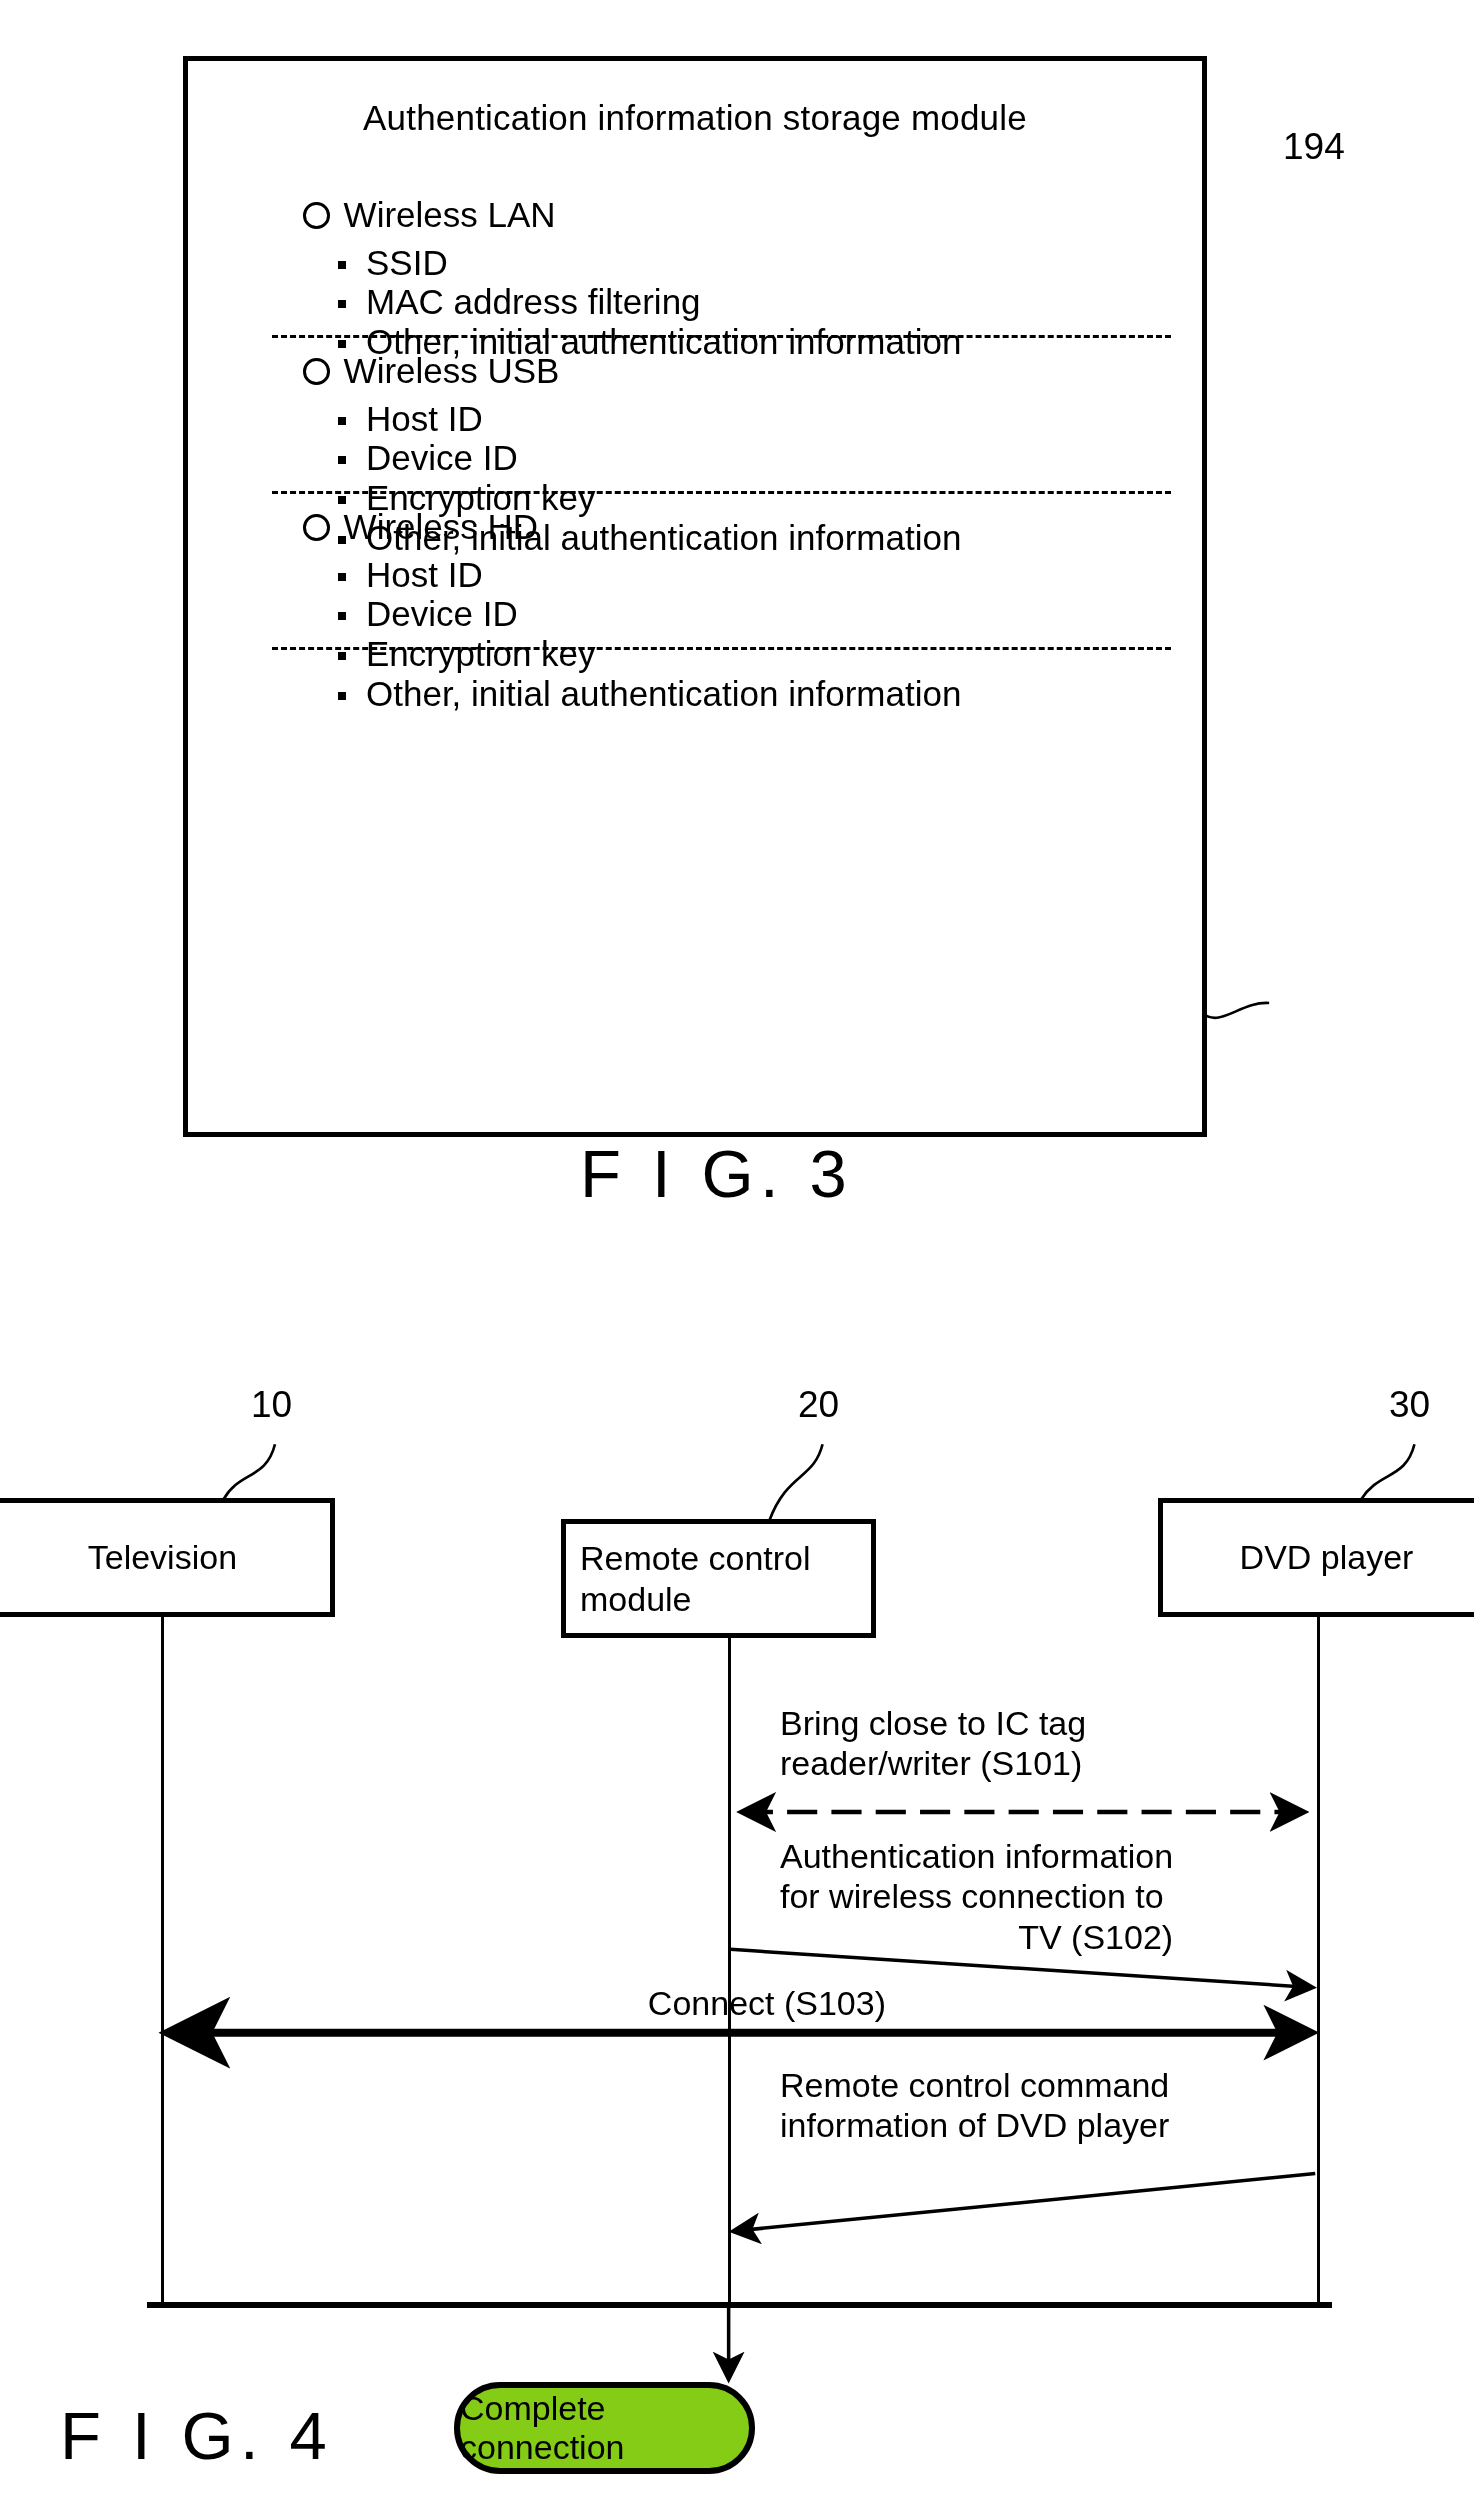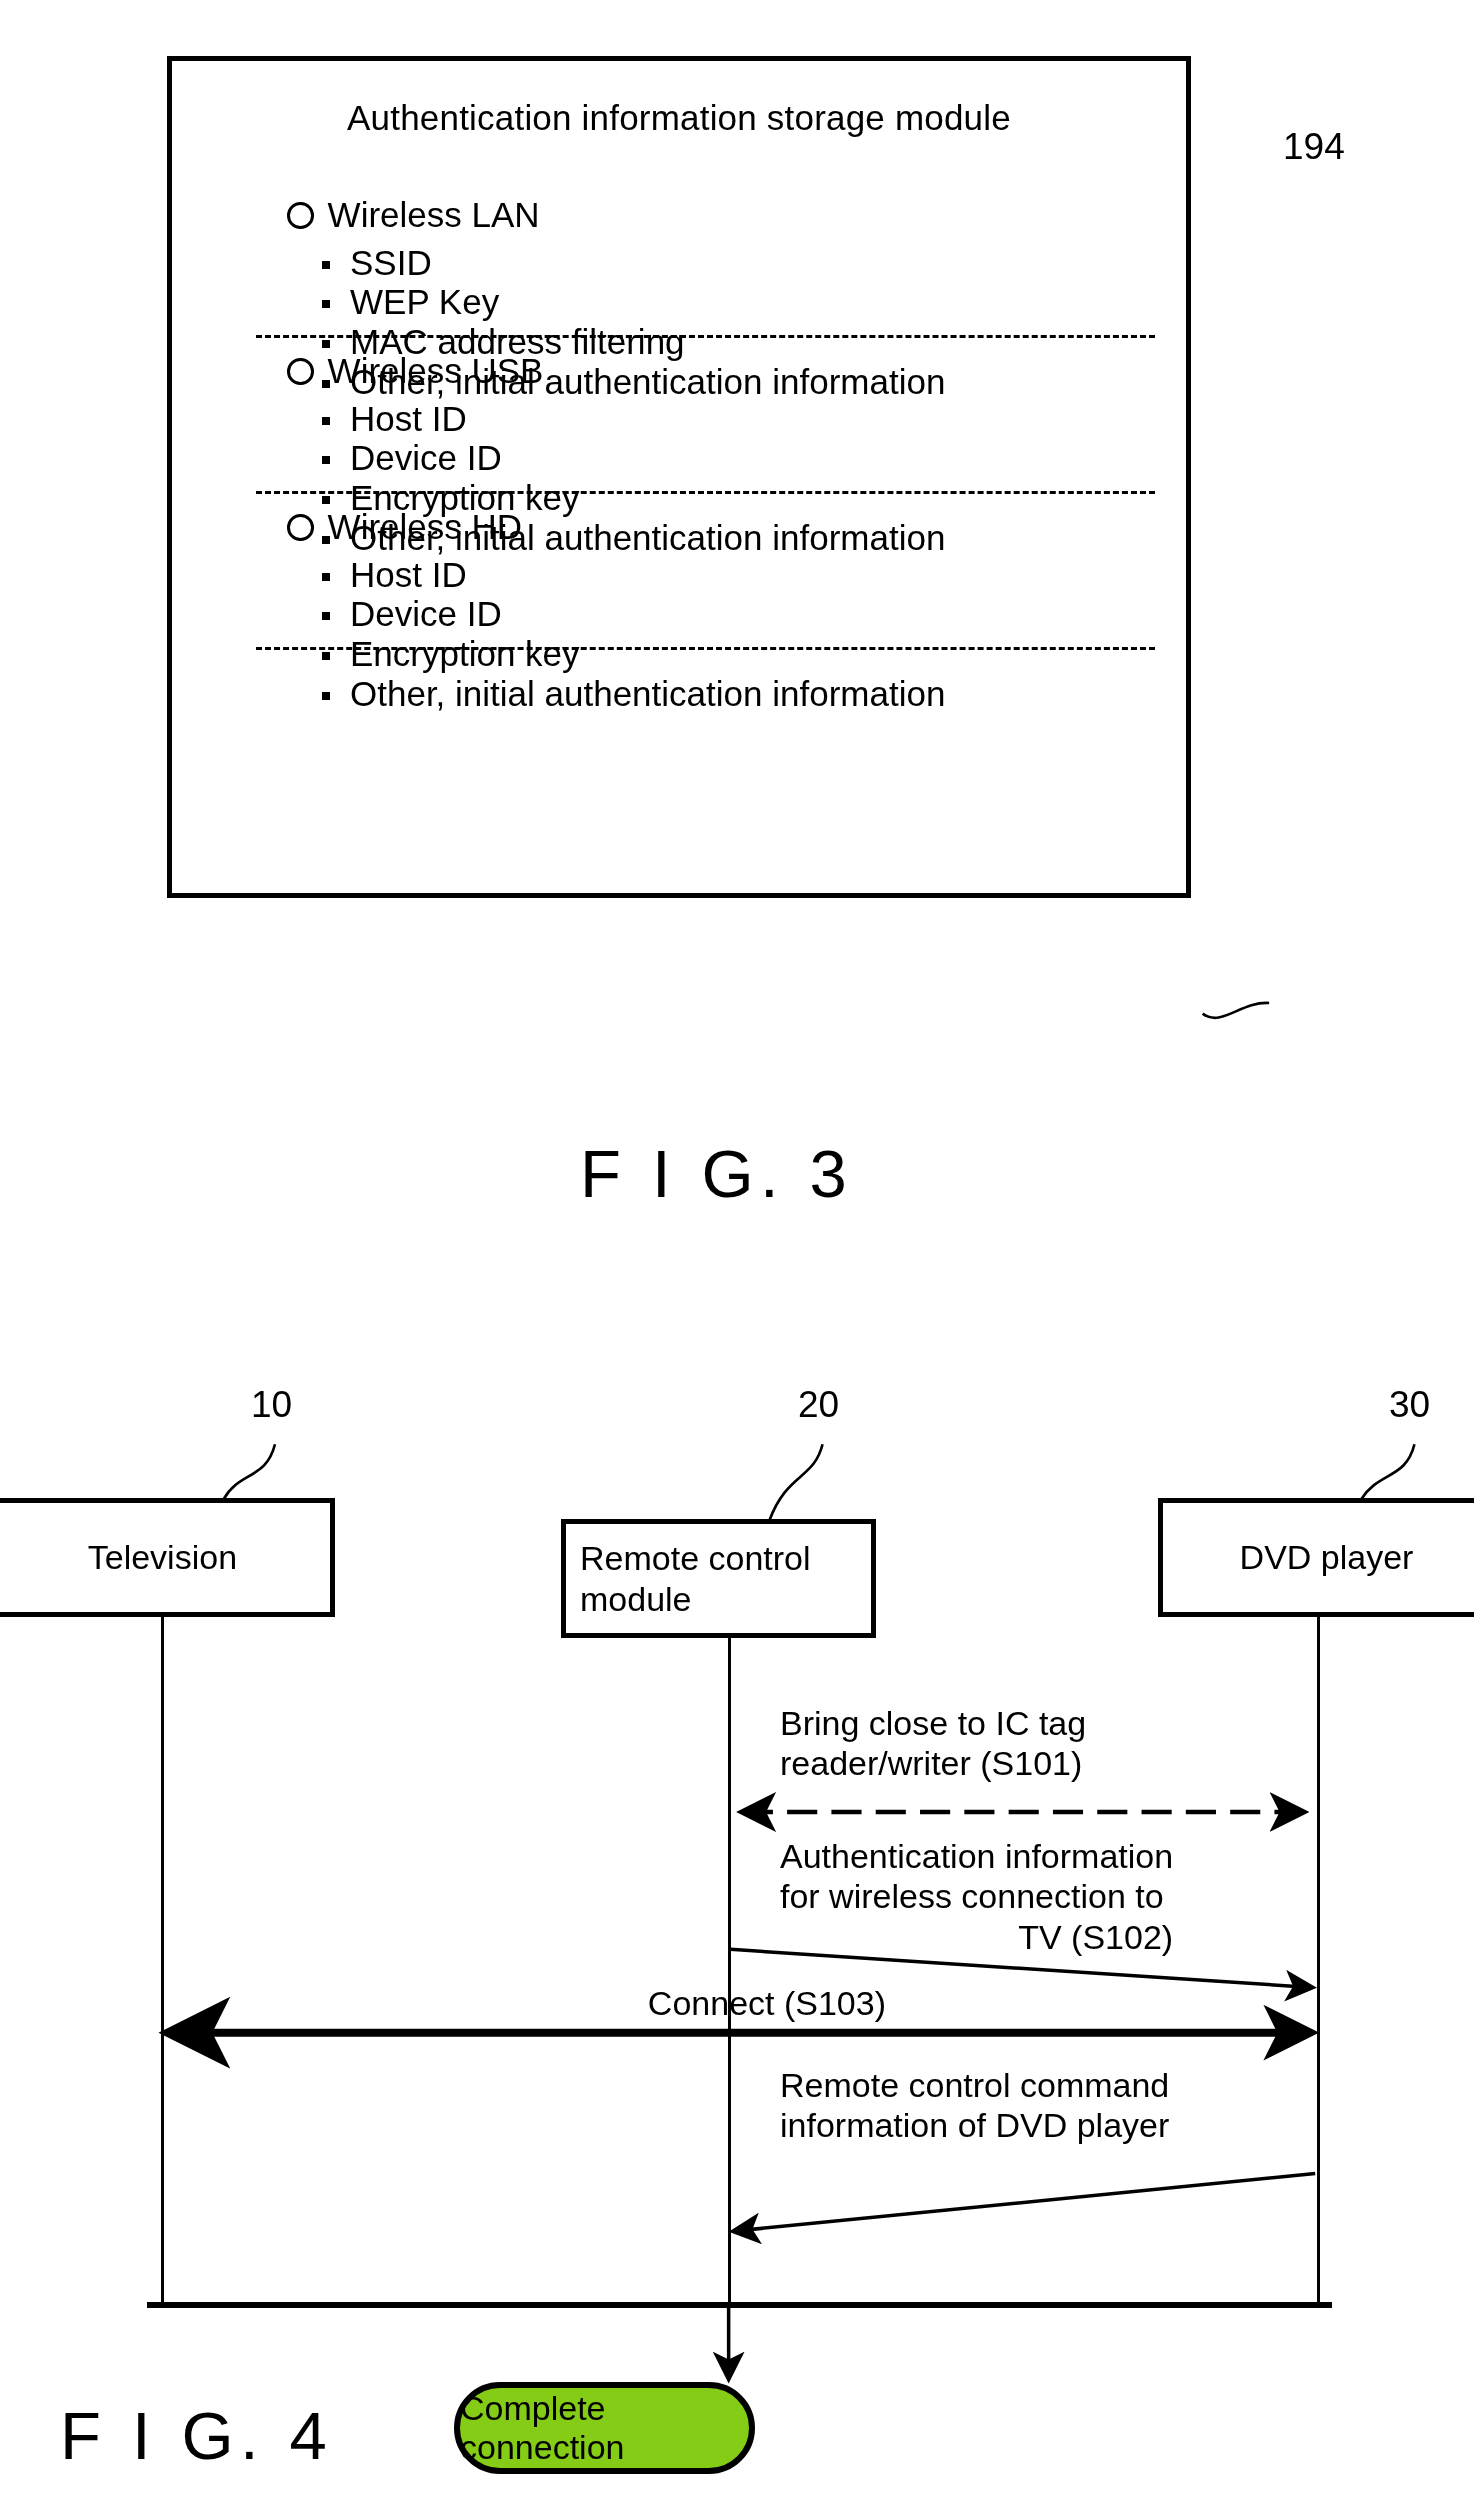--- a/index.html
+++ b/index.html
@@ -16,24 +16,24 @@
     position: relative;
     width: 1475px;
     height: 2512px;
     overflow: hidden;
     background: #ffffff;
   }
 
   
   #fig3-box {
     position: absolute;
-    left: 167px;
+    left: 183px;
     top: 56px;
     width: 1024px;
-    height: 842px;
+    height: 1081px;
     border: 5.3px solid #000;
     box-sizing: border-box;
     background: #fff;
   }
   #fig3-title {
     position: absolute;
     left: 0;
     top: 37px;
     width: 100%;
     text-align: center;
@@ -185,21 +185,20 @@
   <div id="fig3-box">
 
     <div id="fig3-title">Authentication information storage module</div>
 
     <div class="fig3-group" style="top:135px;">
       <div class="group-head">
         <span class="circle-bullet"></span><span>Wireless LAN</span>
       </div>
       <ul class="sub-list">
         <li><span class="dot-bullet"></span><span>SSID</span></li>
-        <li><span class="dot-bullet"></span><span>WEP Key</span></li>
         <li><span class="dot-bullet"></span><span>MAC address filtering</span></li>
         <li><span class="dot-bullet"></span><span>Other, initial authentication information</span></li>
       </ul>
     </div>
     <div class="dash-rule" style="top:274px;"></div>
 
     <div class="fig3-group" style="top:291px;">
       <div class="group-head">
         <span class="circle-bullet"></span><span>Wireless USB</span>
       </div>

